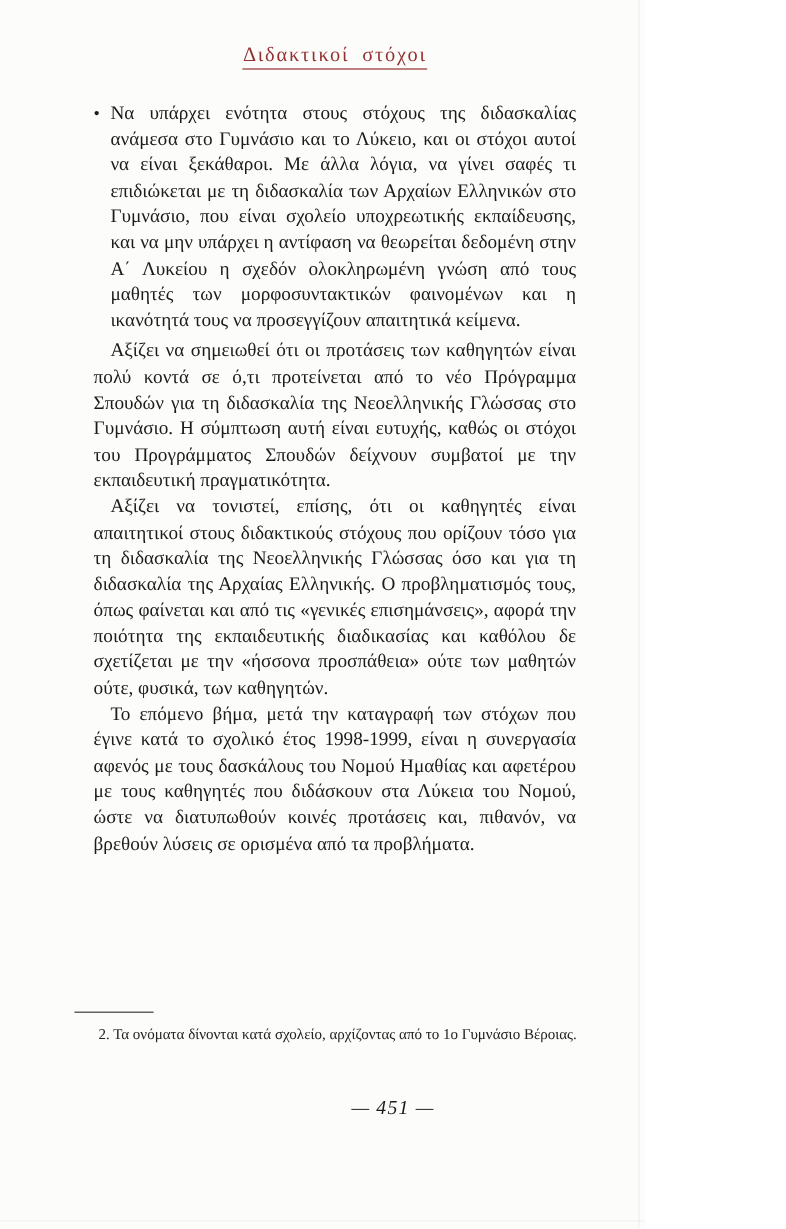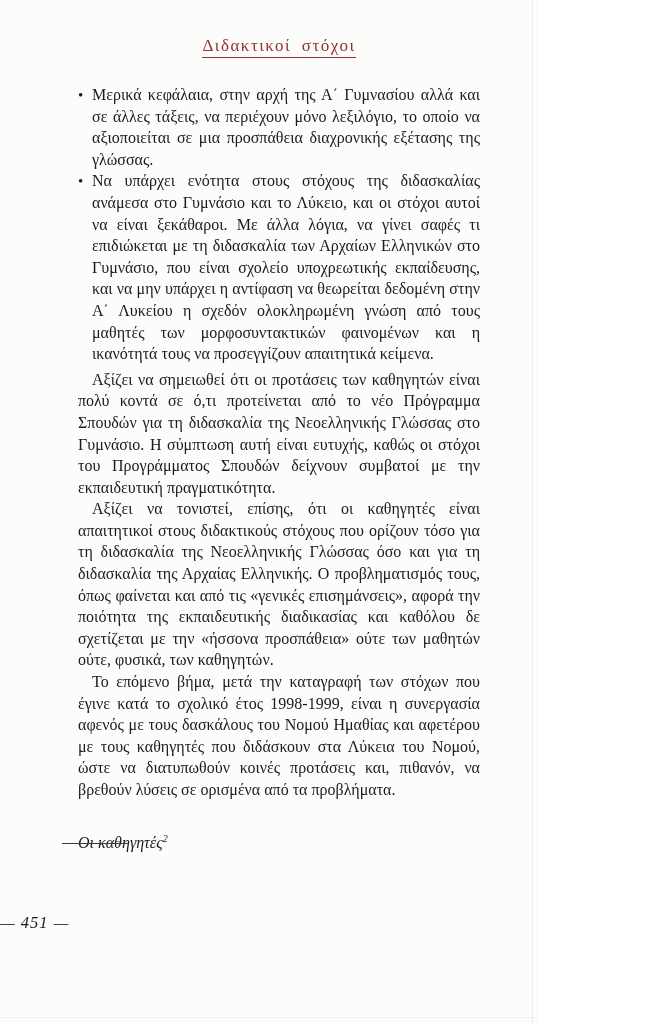--- a/index.html
+++ b/index.html
@@ -125,63 +125,58 @@
     line-height: 16px;
     padding-left: 20px;
     color: #222222;
   }
 
   .page-number {
     position: absolute;
     left: 0;
     top: 913px;
     width: 655px;
+    text-align: center;
     font-style: italic;
     font-size: 16.5px;
     letter-spacing: 1px;
     color: #1b1b1b;
   }
 </style>
 </head>
 <body>
 
 <div class="page">
 
   <div class="content">
 
     <div class="doc-title-wrap">
       <span class="doc-title">Διδακτικοί στόχοι</span>
     </div>
 
     <div class="bullet-list body-text">
       <div class="bullet-item">
         <span class="bullet-marker"></span>
-        <span>Μερικά κεφάλαια, στην αρχή της Α΄ Γυμνασίου αλλά και σε άλλες τάξεις, να περιέχουν μόνο λεξιλόγιο, το οποίο να αξιοποιείται σε μια προσπάθεια διαχρονικής εξέτασης της γλώσσας.</span>
-      </div>
-      <div class="bullet-item">
-        <span class="bullet-marker"></span>
         <span>Να υπάρχει ενότητα στους στόχους της διδασκαλίας ανάμεσα στο Γυμνάσιο και το Λύκειο, και οι στόχοι αυτοί να είναι ξεκάθαροι. Με άλλα λόγια, να γίνει σαφές τι επιδιώκεται με τη διδασκαλία των Αρχαίων Ελληνικών στο Γυμνάσιο, που είναι σχολείο υποχρεωτικής εκπαίδευσης, και να μην υπάρχει η αντίφαση να θεωρείται δεδομένη στην Α΄ Λυκείου η σχεδόν ολοκληρωμένη γνώση από τους μαθητές των μορφοσυντακτικών φαινομένων και η ικανότητά τους να προσεγγίζουν απαιτητικά κείμενα.</span>
       </div>
     </div>
 
     <div class="para first body-text">Αξίζει να σημειωθεί ότι οι προτάσεις των καθηγητών είναι πολύ κοντά σε ό,τι προτείνεται από το νέο Πρόγραμμα Σπουδών για τη διδασκαλία της Νεοελληνικής Γλώσσας στο Γυμνάσιο. Η σύμπτωση αυτή είναι ευτυχής, καθώς οι στόχοι του Προγράμματος Σπουδών δείχνουν συμβατοί με την εκπαιδευτική πραγματικότητα.</div>
 
     <div class="para body-text">Αξίζει να τονιστεί, επίσης, ότι οι καθηγητές είναι απαιτητικοί στους διδακτικούς στόχους που ορίζουν τόσο για τη διδασκαλία της Νεοελληνικής Γλώσσας όσο και για τη διδασκαλία της Αρχαίας Ελληνικής. Ο προβληματισμός τους, όπως φαίνεται και από τις «γενικές επισημάνσεις», αφορά την ποιότητα της εκπαιδευτικής διαδικασίας και καθόλου δε σχετίζεται με την «ήσσονα προσπάθεια» ούτε των μαθητών ούτε, φυσικά, των καθηγητών.</div>
 
     <div class="para body-text">Το επόμενο βήμα, μετά την καταγραφή των στόχων που έγινε κατά το σχολικό έτος 1998-1999, είναι η συνεργασία αφενός με τους δασκάλους του Νομού Ημαθίας και αφετέρου με τους καθηγητές που διδάσκουν στα Λύκεια του Νομού, ώστε να διατυπωθούν κοινές προτάσεις και, πιθανόν, να βρεθούν λύσεις σε ορισμένα από τα προβλήματα.</div>
 
     <div class="signature">
     </div>
 
-    <div class="teachers-heading">
-      <span>Οι καθηγητές</span><sup>2</sup>
-    </div>
 
 
   </div>
 
   <div class="footnote-block">
     <div class="footnote-rule"></div>
+    <div class="footnote-text">2. Τα ονόματα δίνονται κατά σχολείο, αρχίζοντας από το 1ο Γυμνάσιο Βέροιας.</div>
   </div>
 
   <div class="page-number">— 451 —</div>
 
 </div>
 
 </body></html>

